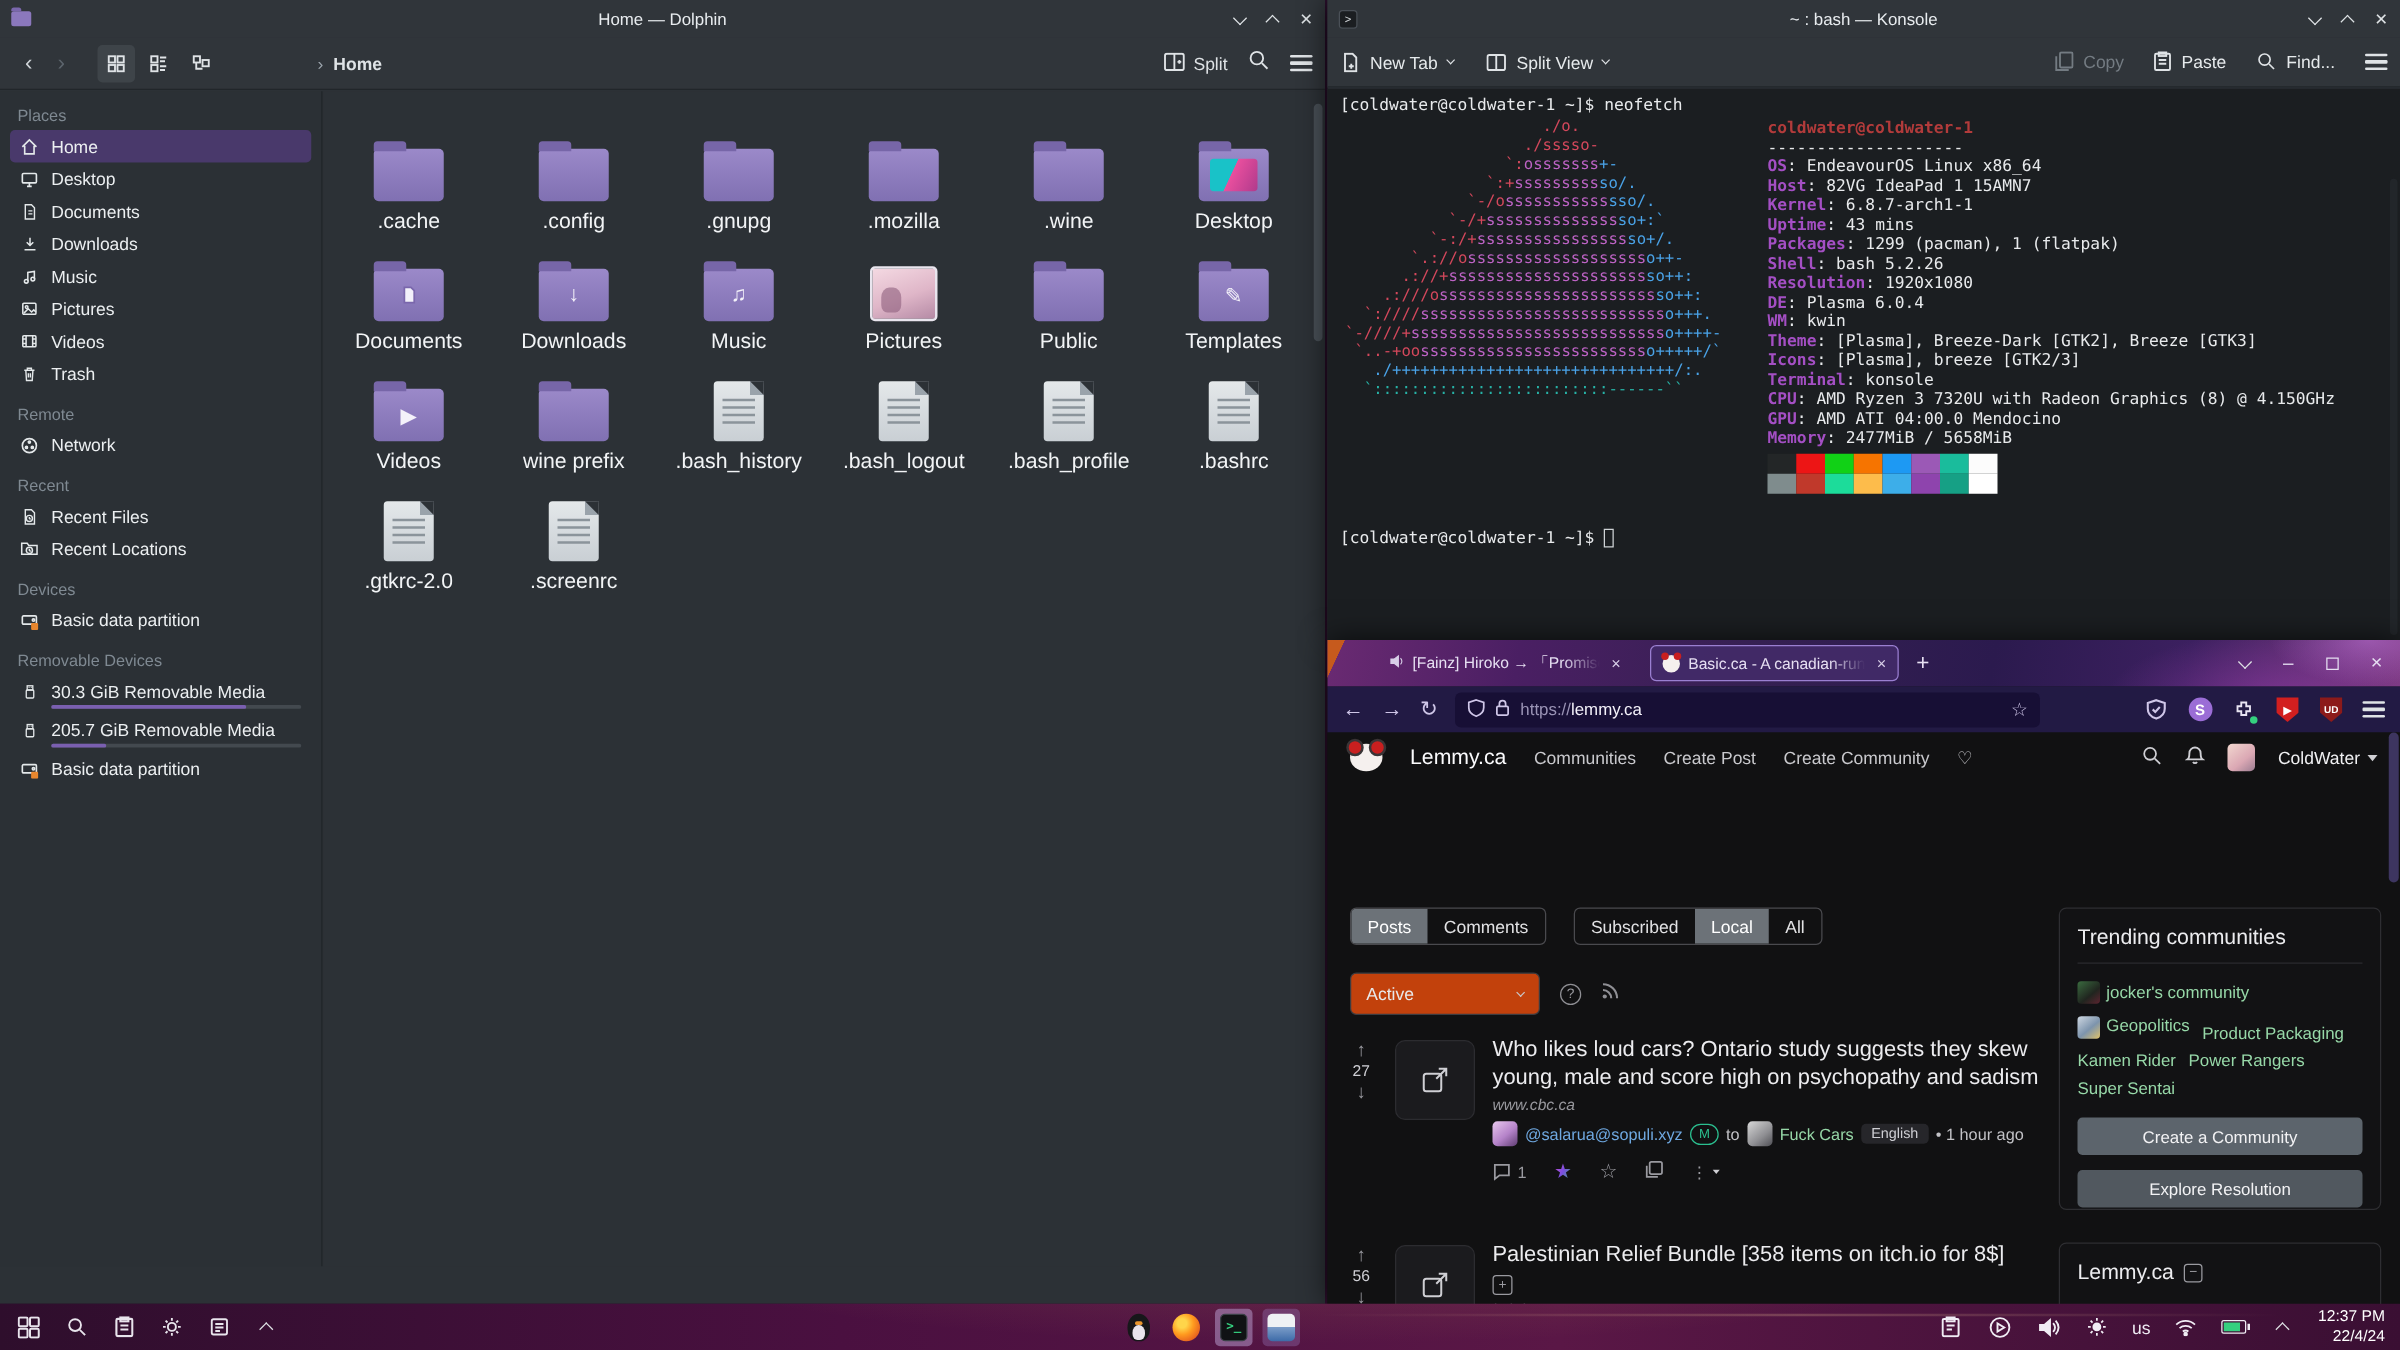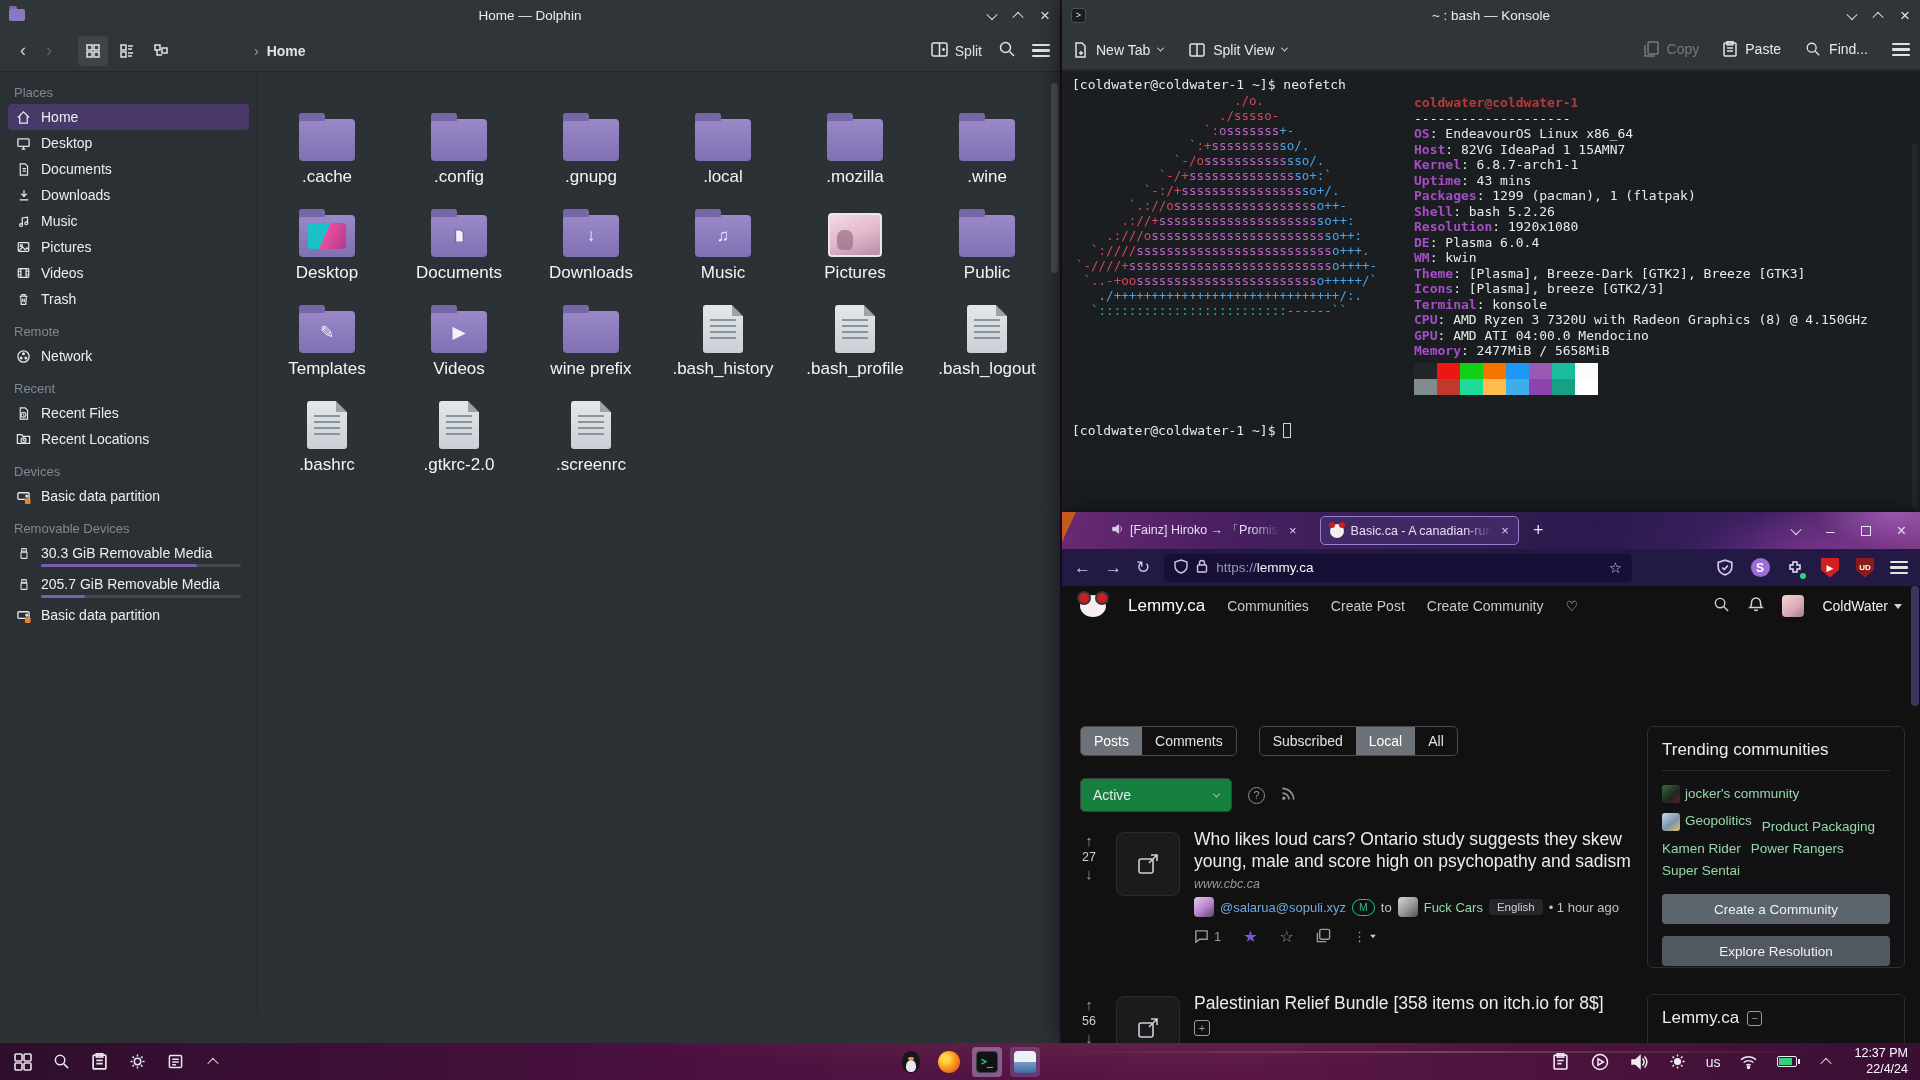--- a/index.html
+++ b/index.html
@@ -133,21 +133,21 @@
   .hicon svg{stroke:#cfcfd4;fill:none;stroke-width:1.5;}
   .uavatar{width:22px;height:22px;border-radius:4px;background:linear-gradient(140deg,#f2d7cf,#dba8b4 60%,#b championship);background:linear-gradient(140deg,#f2d7cf,#dba8b4 60%,#9c7d92);}
   .uname{display:flex;align-items:center;gap:6px;color:#f0f0f2;}
   .caret-dn{display:inline-block;width:0;height:0;border-left:4px solid transparent;border-right:4px solid transparent;border-top:5px solid #d0d0d4;}
   #lemmy-body{position:absolute;left:0;top:46px;right:0;bottom:0;}
   .seg-group{display:inline-flex;border:1px solid #4a4a4e;border-radius:5px;overflow:hidden;font-size:14px;}
   .seg{padding:6px 13px;color:#e2e2e4;background:transparent;}
   .seg.sel{background:#6c7278;color:#fff;}
   #filters{position:absolute;left:18px;top:94px;display:flex;gap:22px;}
   #sortrow{position:absolute;left:18px;top:146px;display:flex;align-items:center;gap:16px;}
-  .sortsel{width:152px;height:31px;border:1px solid #3c3c40;border-radius:5px;background:#15803d;color:#e8e8ea;font-size:14px;display:flex;align-items:center;padding:16px 12px;}
+  .sortsel{width:152px;height:31px;border:1px solid #3c3c40;border-radius:5px;background:#c2410c;color:#e8e8ea;font-size:14px;display:flex;align-items:center;padding:16px 12px;}
   .sortsel .chev{border-color:#c8c8cc;margin-left:auto;}
   .qcircle{width:17px;height:17px;border:1.4px solid #8f8f94;border-radius:50%;color:#9a9a9f;font-size:11px;display:flex;align-items:center;justify-content:center;}
   .rss svg{stroke:#8f8f94;fill:#8f8f94;stroke-width:0;}
   .post{position:absolute;left:14px;width:590px;display:flex;gap:14px;}
   #post1{top:196px;} #post2{top:360px;}
   .votecol{width:26px;display:flex;flex-direction:column;align-items:center;color:#9a9aa0;font-size:15px;gap:1px;padding-top:4px;}
   .votecol .score{font-size:12.5px;color:#cfcfd4;}
   .thumb{width:64px;height:64px;flex:none;border-radius:8px;background:#1b1b1e;border:1px solid #2c2c30;display:flex;align-items:center;justify-content:center;margin-top:4px;}
   .thumb svg{stroke:#cfcfd4;fill:none;stroke-width:1.6;}
   .pbody{flex:1;}
@@ -438,24 +438,20 @@
           <div class="gi">
             <div class="fold"></div>
             <div class="glabel">.config</div>
           </div>
           <div class="gi">
             <div class="fold"></div>
             <div class="glabel">.gnupg</div>
           </div>
           <div class="gi">
             <div class="fold"></div>
-            <div class="glabel">.local</div>
-          </div>
-          <div class="gi">
-            <div class="fold"></div>
             <div class="glabel">.mozilla</div>
           </div>
           <div class="gi">
             <div class="fold"></div>
             <div class="glabel">.wine</div>
           </div>
           <div class="gi">
             <div class="fold">
               <div class="pic"></div>
             </div>
@@ -506,25 +502,25 @@
           <div class="gi">
             <div class="fold"></div>
             <div class="glabel">wine prefix</div>
           </div>
           <div class="gi">
             <div class="fileicon"></div>
             <div class="glabel">.bash_history</div>
           </div>
           <div class="gi">
             <div class="fileicon"></div>
+            <div class="glabel">.bash_logout</div>
+          </div>
+          <div class="gi">
+            <div class="fileicon"></div>
             <div class="glabel">.bash_profile</div>
-          </div>
-          <div class="gi">
-            <div class="fileicon"></div>
-            <div class="glabel">.bash_logout</div>
           </div>
           <div class="gi">
             <div class="fileicon"></div>
             <div class="glabel">.bashrc</div>
           </div>
           <div class="gi">
             <div class="fileicon"></div>
             <div class="glabel">.gtkrc-2.0</div>
           </div>
           <div class="gi">

